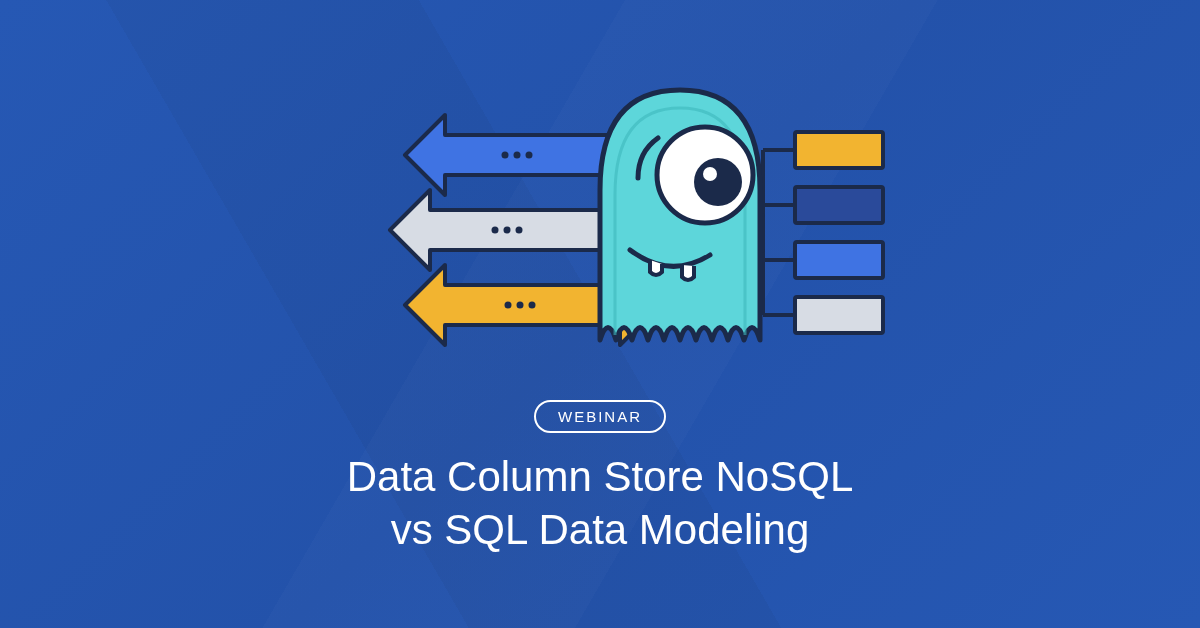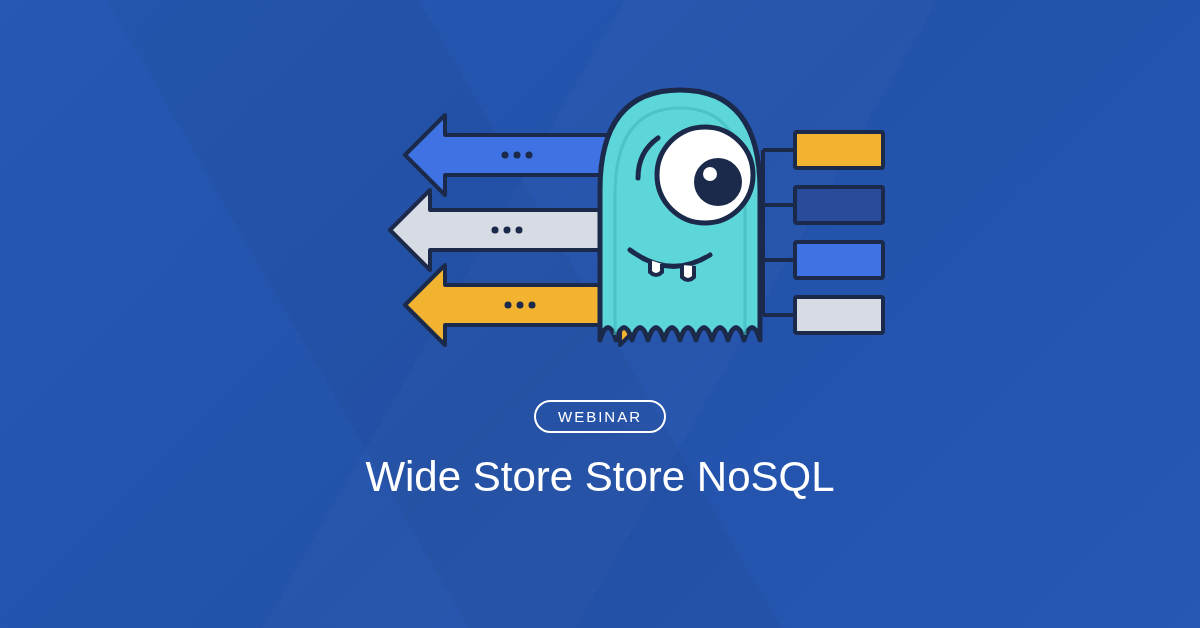--- a/index.html
+++ b/index.html
@@ -137,14 +137,15 @@
 
       <path d="M 400 200 L 400 212 Q 406 218 412 212 L 412 204" fill="#ffffff" stroke="#1b2a4a" stroke-width="4"></path>
       <path d="M 432 205 L 432 217 Q 438 223 444 217 L 444 206" fill="#ffffff" stroke="#1b2a4a" stroke-width="4"></path>
     </g>
   </svg>
 </div>
 
 <div class="badge">WEBINAR</div>
 
 <div class="title">
-  <div>Wide Store Store NoSQL</div>
+  <div>Data Column Store NoSQL</div>
+  <div>vs SQL Data Modeling</div>
 </div>
 
 </body></html>

